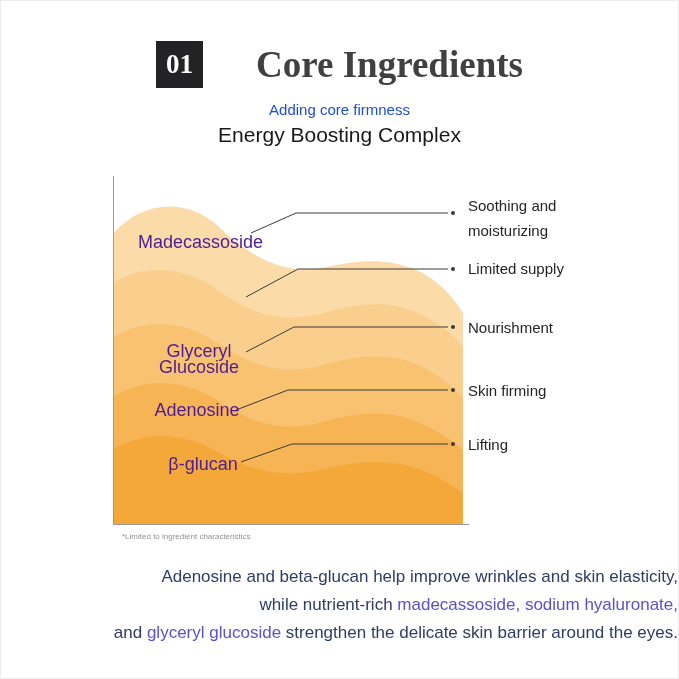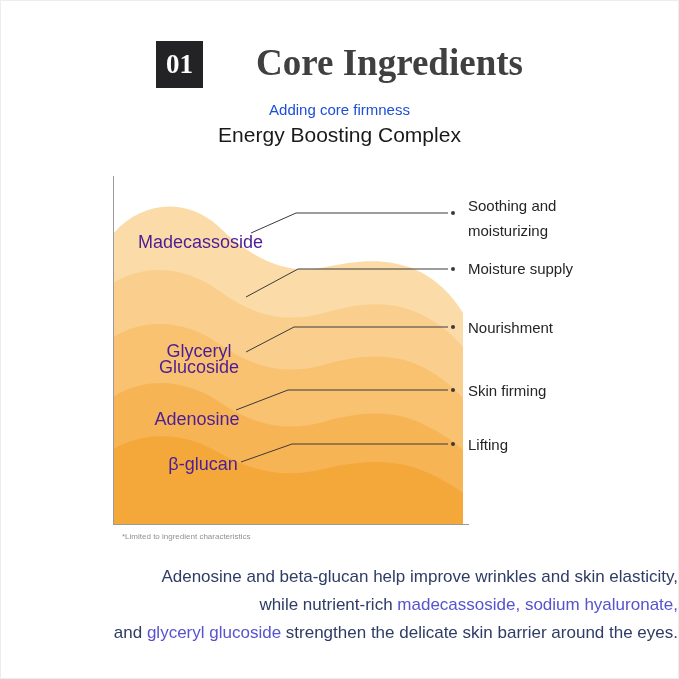--- a/index.html
+++ b/index.html
@@ -3,38 +3,38 @@
 <meta charset="utf-8">
 <style>
   html,body { margin:0; padding:0; background:#ffffff; }
   .page {
     position:relative; width:679px; height:679px; box-sizing:border-box;
     background:#ffffff; border:1px solid #ededed; overflow:hidden;
     font-family:"Liberation Sans", sans-serif;
   }
 
   
-  .header-row { position:absolute; top:40px; left:0; right:0; display:flex; justify-content:center; gap:15px; }
+  .header-row { position:absolute; top:40px; left:0; right:0; display:flex; justify-content:center; align-items:center; gap:15px; }
   .num-box {
     width:47px; height:47px; background:#232326; color:#ffffff;
     display:flex; align-items:center; justify-content:center;
     font-family:"Liberation Serif", serif; font-size:27px; font-weight:700;
   }
   .main-title { font-family:"Liberation Serif", serif; font-size:37px; font-weight:700; color:#404040;margin-left:38px; }
   .tagline { position:absolute; top:100px; left:0; right:0; text-align:center; font-size:15px; color:#1d4ed8; }
   .complex { position:absolute; top:122px; left:0; right:0; text-align:center; font-size:21px; font-weight:400; color:#191919; }
 
   
   .chart { position:absolute; left:95px; top:170px; width:535px; height:365px; }
   .chart svg.base { position:absolute; left:0; top:0; }
   .ing-label { position:absolute; text-align:center; font-size:18px; font-weight:400; color:#4c1d95; line-height:16px; }
   .lbl-0 { left:42px; top:63px;  width:120px; }
   .lbl-1 { left:57px; top:114px; width:90px;  }
   .lbl-2 { left:62px; top:172px; width:82px;  }
-  .lbl-3 { left:42px; top:240px; width:118px; }
+  .lbl-3 { left:42px; top:231px; width:118px; }
   .lbl-4 { left:47px; top:285px; width:120px; }
 
   .benefit { position:absolute; font-size:15px; color:#252525; line-height:25px; }
   .ben-0 { left:372px; top:22px;  width:120px; }
   .ben-1 { left:372px; top:85px;  width:160px; }
   .ben-2 { left:372px; top:144px; width:160px; }
   .ben-3 { left:372px; top:207px; width:160px; }
   .ben-4 { left:372px; top:261px; width:160px; }
 
   .footnote { position:absolute; left:121px; top:531px; font-size:8px; color:#909090; }
@@ -79,21 +79,21 @@
       <circle cx="357" cy="219" r="2" fill="#3a3a3a"></circle>
       <circle cx="357" cy="273" r="2" fill="#3a3a3a"></circle>
     </svg>
 
     <div class="ing-label lbl-0">Madecassoside</div>
     <div class="ing-label lbl-2">Glyceryl Glucoside</div>
     <div class="ing-label lbl-3">Adenosine</div>
     <div class="ing-label lbl-4">β-glucan</div>
 
     <div class="benefit ben-0">Soothing and moisturizing</div>
-    <div class="benefit ben-1">Moisture supply</div>
+    <div class="benefit ben-1">Limited supply</div>
     <div class="benefit ben-2">Nourishment</div>
     <div class="benefit ben-3">Skin firming</div>
     <div class="benefit ben-4">Lifting</div>
   </div>
 
   <div class="footnote">*Limited to ingredient characteristics</div>
 
   <div class="footer-text">
     <div>Adenosine and beta-glucan help improve wrinkles and skin elasticity,</div>
     <div><span>while nutrient-rich </span><span class="hl">madecassoside, sodium hyaluronate,</span></div>

